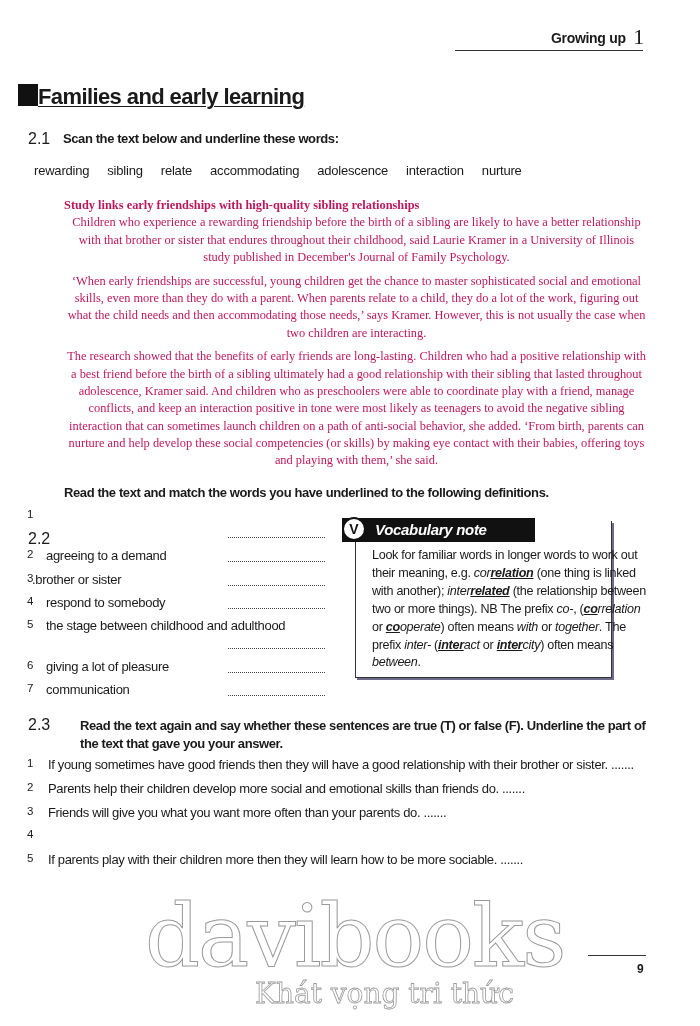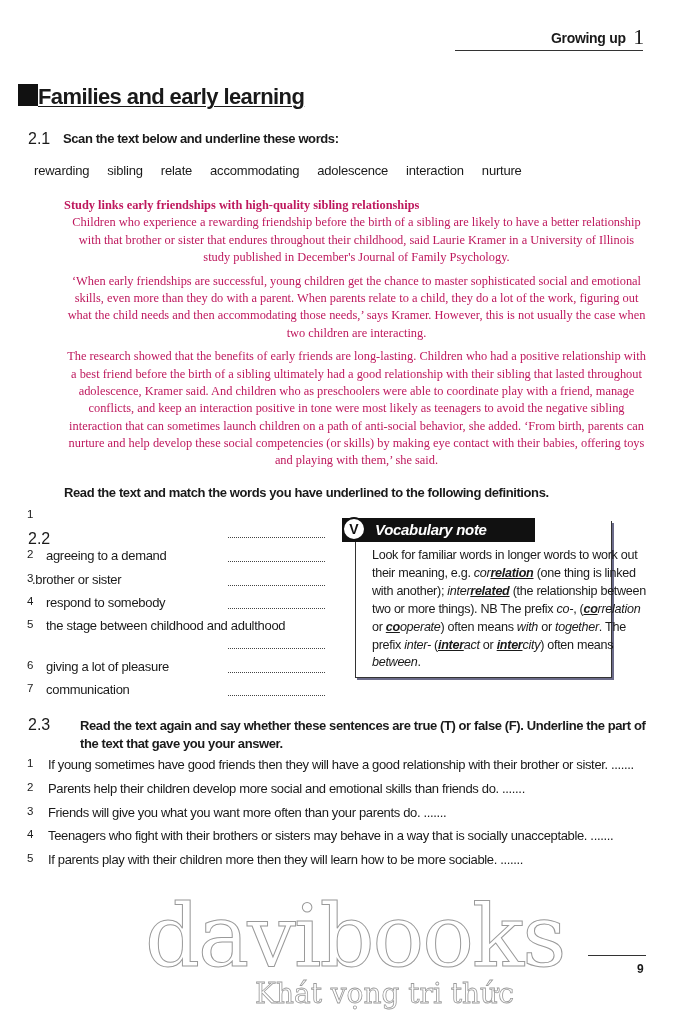--- a/index.html
+++ b/index.html
@@ -155,21 +155,20 @@
 <div class="abs tf-row" style="left:0;top:781px;width:700px;height:20px;">
   <span class="n">2</span>
   <span class="t">Parents help their children develop more social and emotional skills than friends do. .......</span>
 </div>
 <div class="abs tf-row" style="left:0;top:805px;width:700px;height:20px;">
   <span class="n">3</span>
   <span class="t">Friends will give you what you want more often than your parents do. .......</span>
 </div>
 <div class="abs tf-row" style="left:0;top:828px;width:700px;height:20px;">
   <span class="n">4</span>
-  <span class="t">Teenagers who fight with their brothers or sisters may behave in a way that is socially unacceptable. .......</span>
 </div>
 <div class="abs tf-row" style="left:0;top:852px;width:700px;height:20px;">
   <span class="n">5</span>
   <span class="t">If parents play with their children more then they will learn how to be more sociable. .......</span>
 </div>
 
 <div id="wm-main" class="abs">davibooks</div>
 <div id="wm-sub" class="abs">Khát vọng tri thức</div>
 
 <div id="foot-rule" class="abs"></div>

